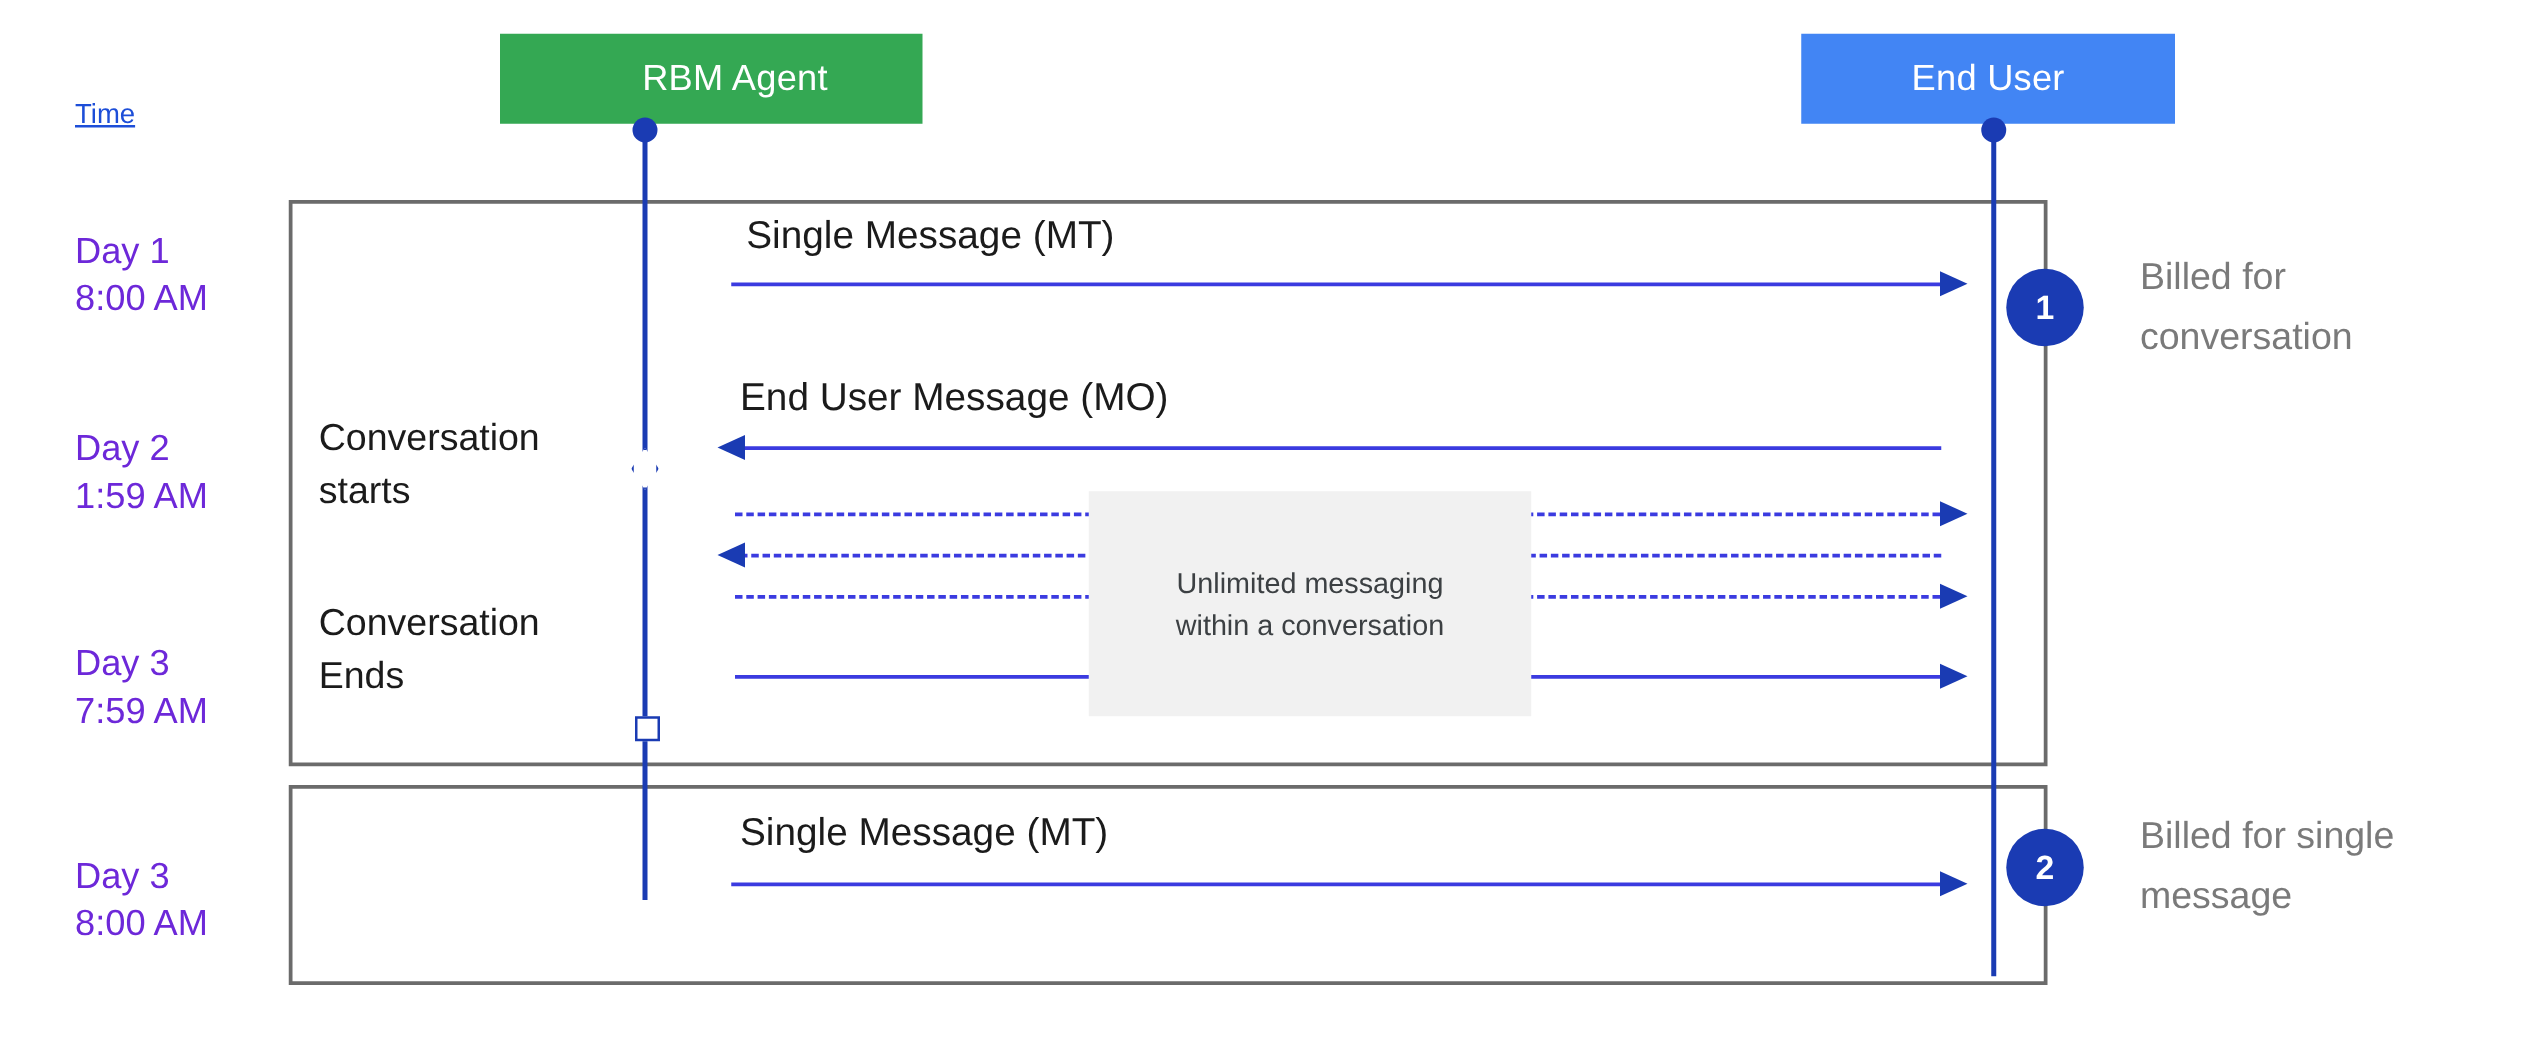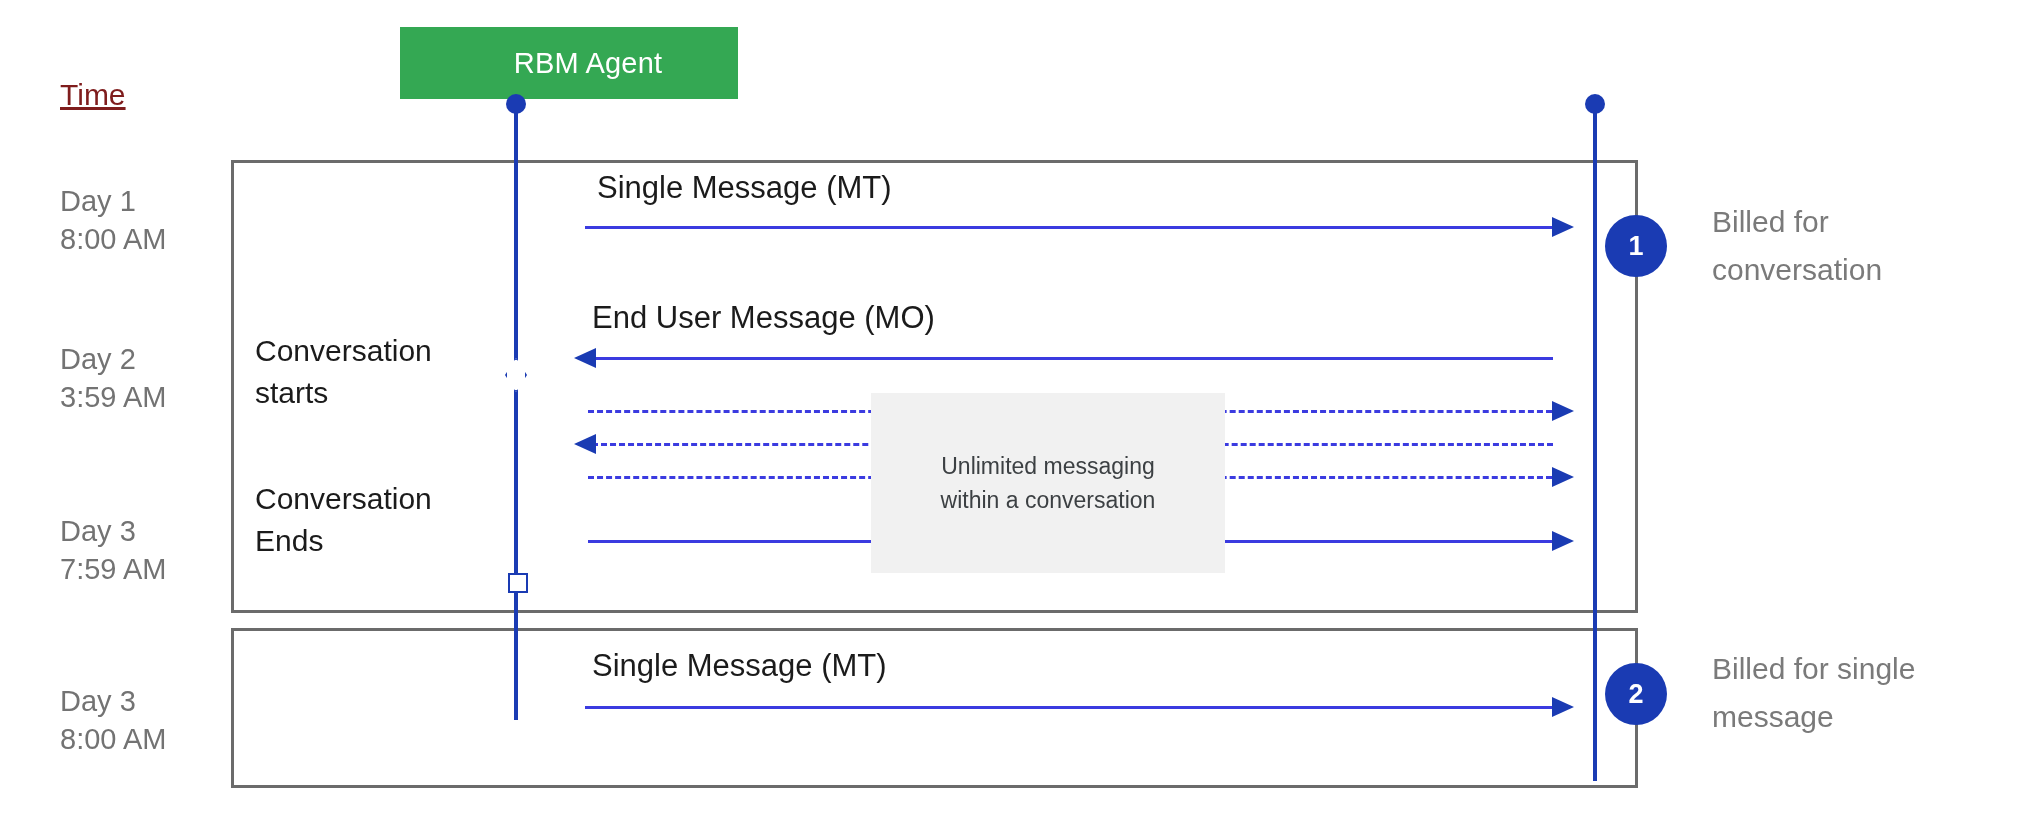--- a/index.html
+++ b/index.html
@@ -80,28 +80,28 @@
     border: 3px solid #6b6b6b;
     background: transparent;
   }
   .frame-conversation { left: 231px; top: 160px; width: 1401px; height: 447px; }
   .frame-single       { left: 231px; top: 628px; width: 1401px; height: 154px; }
 
   
   .time-heading {
     position: absolute;
     left: 60px; top: 78px;
-    color: #7f1d1d;
-    font-size: 30px;
+    color: #1d4ed8;
+    font-size: 22px;
     text-decoration: underline;
   }
   .time-label {
     position: absolute;
     left: 60px;
-    color: #737373;
+    color: #6d28d9;
     font-size: 29px;
     line-height: 38px;
     white-space: pre-line;
   }
   .t1 { top: 182px; }
   .t2 { top: 340px; }
   .t3 { top: 512px; }
   .t4 { top: 682px; }
 
   
@@ -193,36 +193,39 @@
   .note-2 { left: 1712px; top: 645px; }
 </style>
 </head>
 <body>
 
 <div id="stage">
 
   <div class="actor-box actor-agent">
     <span>RBM Agent</span>
   </div>
+  <div class="actor-box actor-user">
+    <span>End User</span>
+  </div>
 
   <div class="group-frame frame-conversation"></div>
   <div class="group-frame frame-single"></div>
 
   <div class="lifeline lifeline-agent"></div>
   <div class="lifeline lifeline-user"></div>
   <div class="lifeline-dot dot-agent"></div>
   <div class="lifeline-dot dot-user"></div>
   <div class="marker-diamond"></div>
   <div class="marker-square"></div>
 
   <div class="time-heading">Time</div>
   <div class="time-label t1">Day 1
 8:00 AM</div>
   <div class="time-label t2">Day 2
-3:59 AM</div>
+1:59 AM</div>
   <div class="time-label t3">Day 3
 7:59 AM</div>
   <div class="time-label t4">Day 3
 8:00 AM</div>
 
   <div class="stage-label s1">Conversation
 starts</div>
   <div class="stage-label s2">Conversation
 Ends</div>
 

